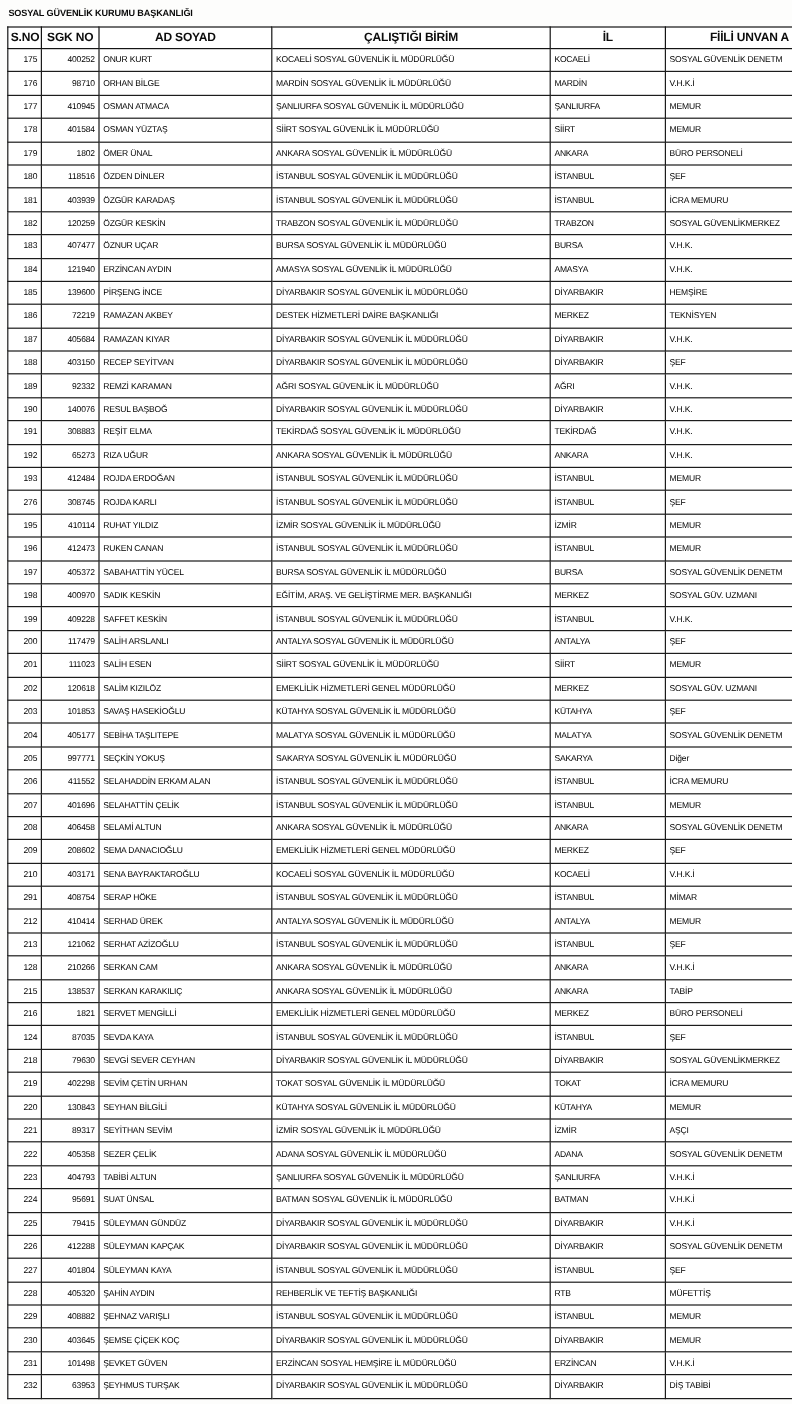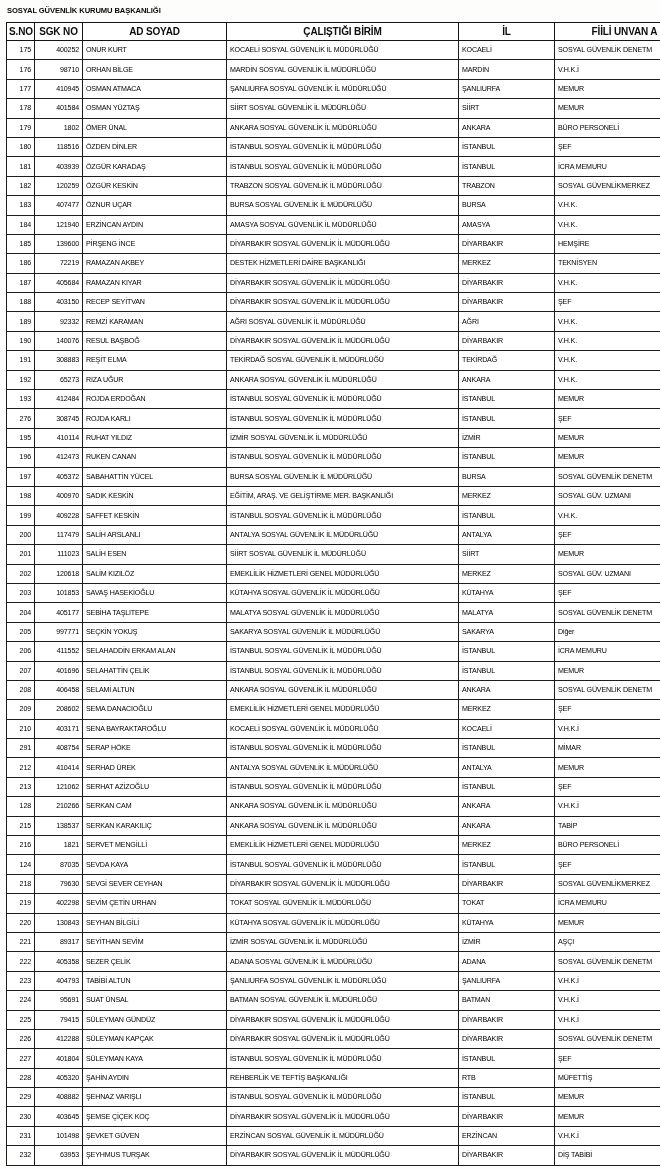--- a/index.html
+++ b/index.html
@@ -522,21 +522,21 @@
         <td class="c1">403645</td>
         <td class="c2">ŞEMSE ÇİÇEK KOÇ</td>
         <td class="c3">DİYARBAKIR SOSYAL GÜVENLİK İL MÜDÜRLÜĞÜ</td>
         <td class="c4">DİYARBAKIR</td>
         <td class="c5">MEMUR</td>
       </tr>
       <tr>
         <td class="c0">231</td>
         <td class="c1">101498</td>
         <td class="c2">ŞEVKET GÜVEN</td>
-        <td class="c3">ERZİNCAN SOSYAL GÜVENLİK İL MÜDÜRLÜĞÜ</td>
+        <td class="c3">ERZİNCAN SOSYAL HEMŞİRE İL MÜDÜRLÜĞÜ</td>
         <td class="c4">ERZİNCAN</td>
         <td class="c5">V.H.K.İ</td>
       </tr>
       <tr>
         <td class="c0">232</td>
         <td class="c1">63953</td>
         <td class="c2">ŞEYHMUS TURŞAK</td>
         <td class="c3">DİYARBAKIR SOSYAL GÜVENLİK İL MÜDÜRLÜĞÜ</td>
         <td class="c4">DİYARBAKIR</td>
         <td class="c5">DİŞ TABİBİ</td>

